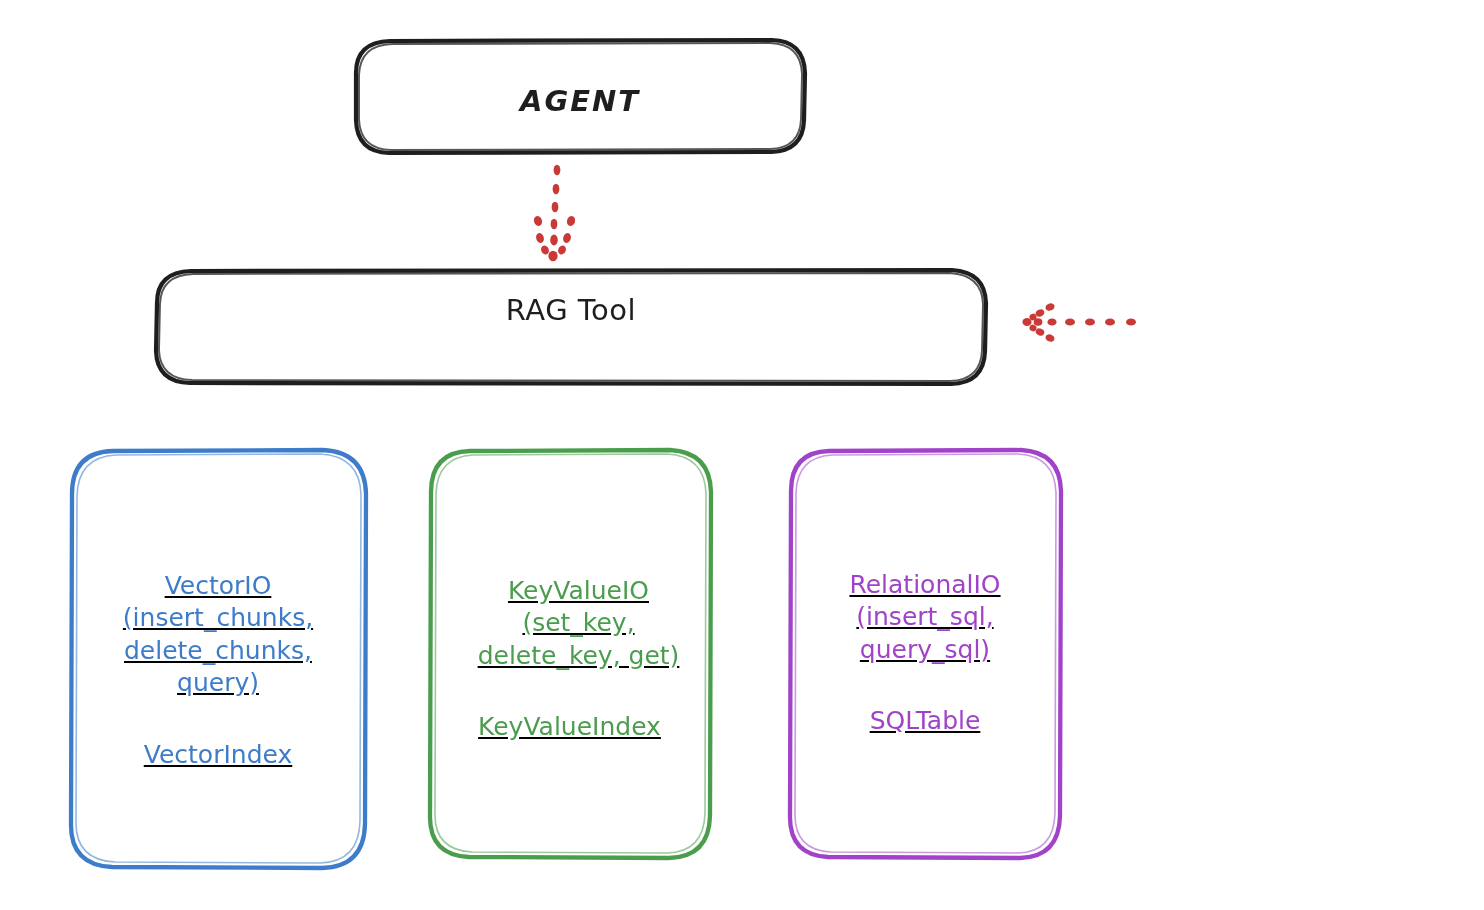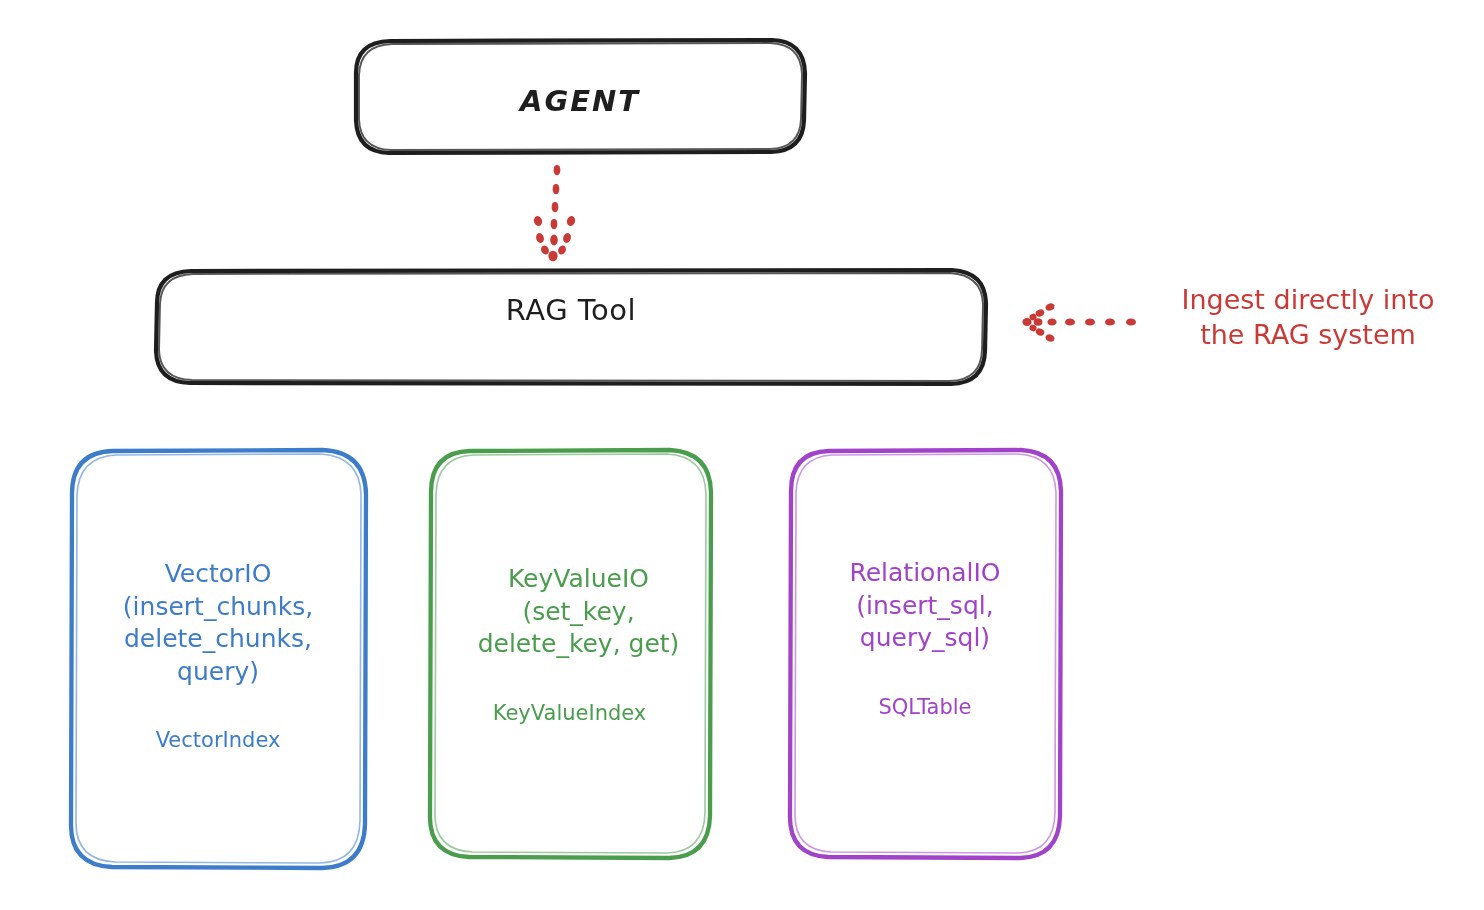--- a/index.html
+++ b/index.html
@@ -58,21 +58,22 @@
   }
   .node-ragtool .node-label {
     font-family: "DejaVu Sans", sans-serif;
     font-size: 29px;
     color: #1e1e1e;
     letter-spacing: 0.5px;
   }
 
   
   .node-store {
-    top: 452px;
+    top: 466px;
+    text-decoration: underline;
   }
   .node-vector   { left: 70px;  width: 296px; height: 418px; }
   .node-keyvalue { left: 428px; width: 283px; height: 408px; }
   .node-rel      { left: 790px; width: 270px; height: 408px; }
 
   .store-inner {
     display: flex;
     flex-direction: column;
     align-items: center;
     justify-content: center;
@@ -80,21 +81,21 @@
     padding: 0 6px;
     box-sizing: border-box;
   }
   .store-title {
     font-size: 25px;
     line-height: 1.30;
     white-space: pre-line;
     font-family: "DejaVu Sans", sans-serif;
   }
   .store-index {
-    font-size: 21px;
+    font-size: 25px;
     margin-top: 40px;
     font-family: "DejaVu Sans", sans-serif;
   }
   .node-vector .store-inner   { color: #3d7cc9; transform: translateY(-6px); }
   .node-keyvalue .store-inner { color: #4a9d4d; transform: translateY(-12px); }
   .node-rel .store-inner      { color: #a043c8; transform: translateY(-18px); }
 
   .node-vector .store-title   { letter-spacing: 0px; }
   .node-keyvalue .store-title { letter-spacing: 0px; margin-left: 18px; }
   .node-rel .store-title      { letter-spacing: 0px; }
@@ -213,16 +214,14 @@
 
   <div class="node node-store node-rel">
     <div class="store-inner">
       <div class="store-title">RelationalIO
 (insert_sql,
 query_sql)</div>
       <div class="store-index">SQLTable</div>
     </div>
   </div>
 
-  <div class="annotation">Ingest directly into
-the RAG system</div>
 
 </div>
 
 </body></html>

